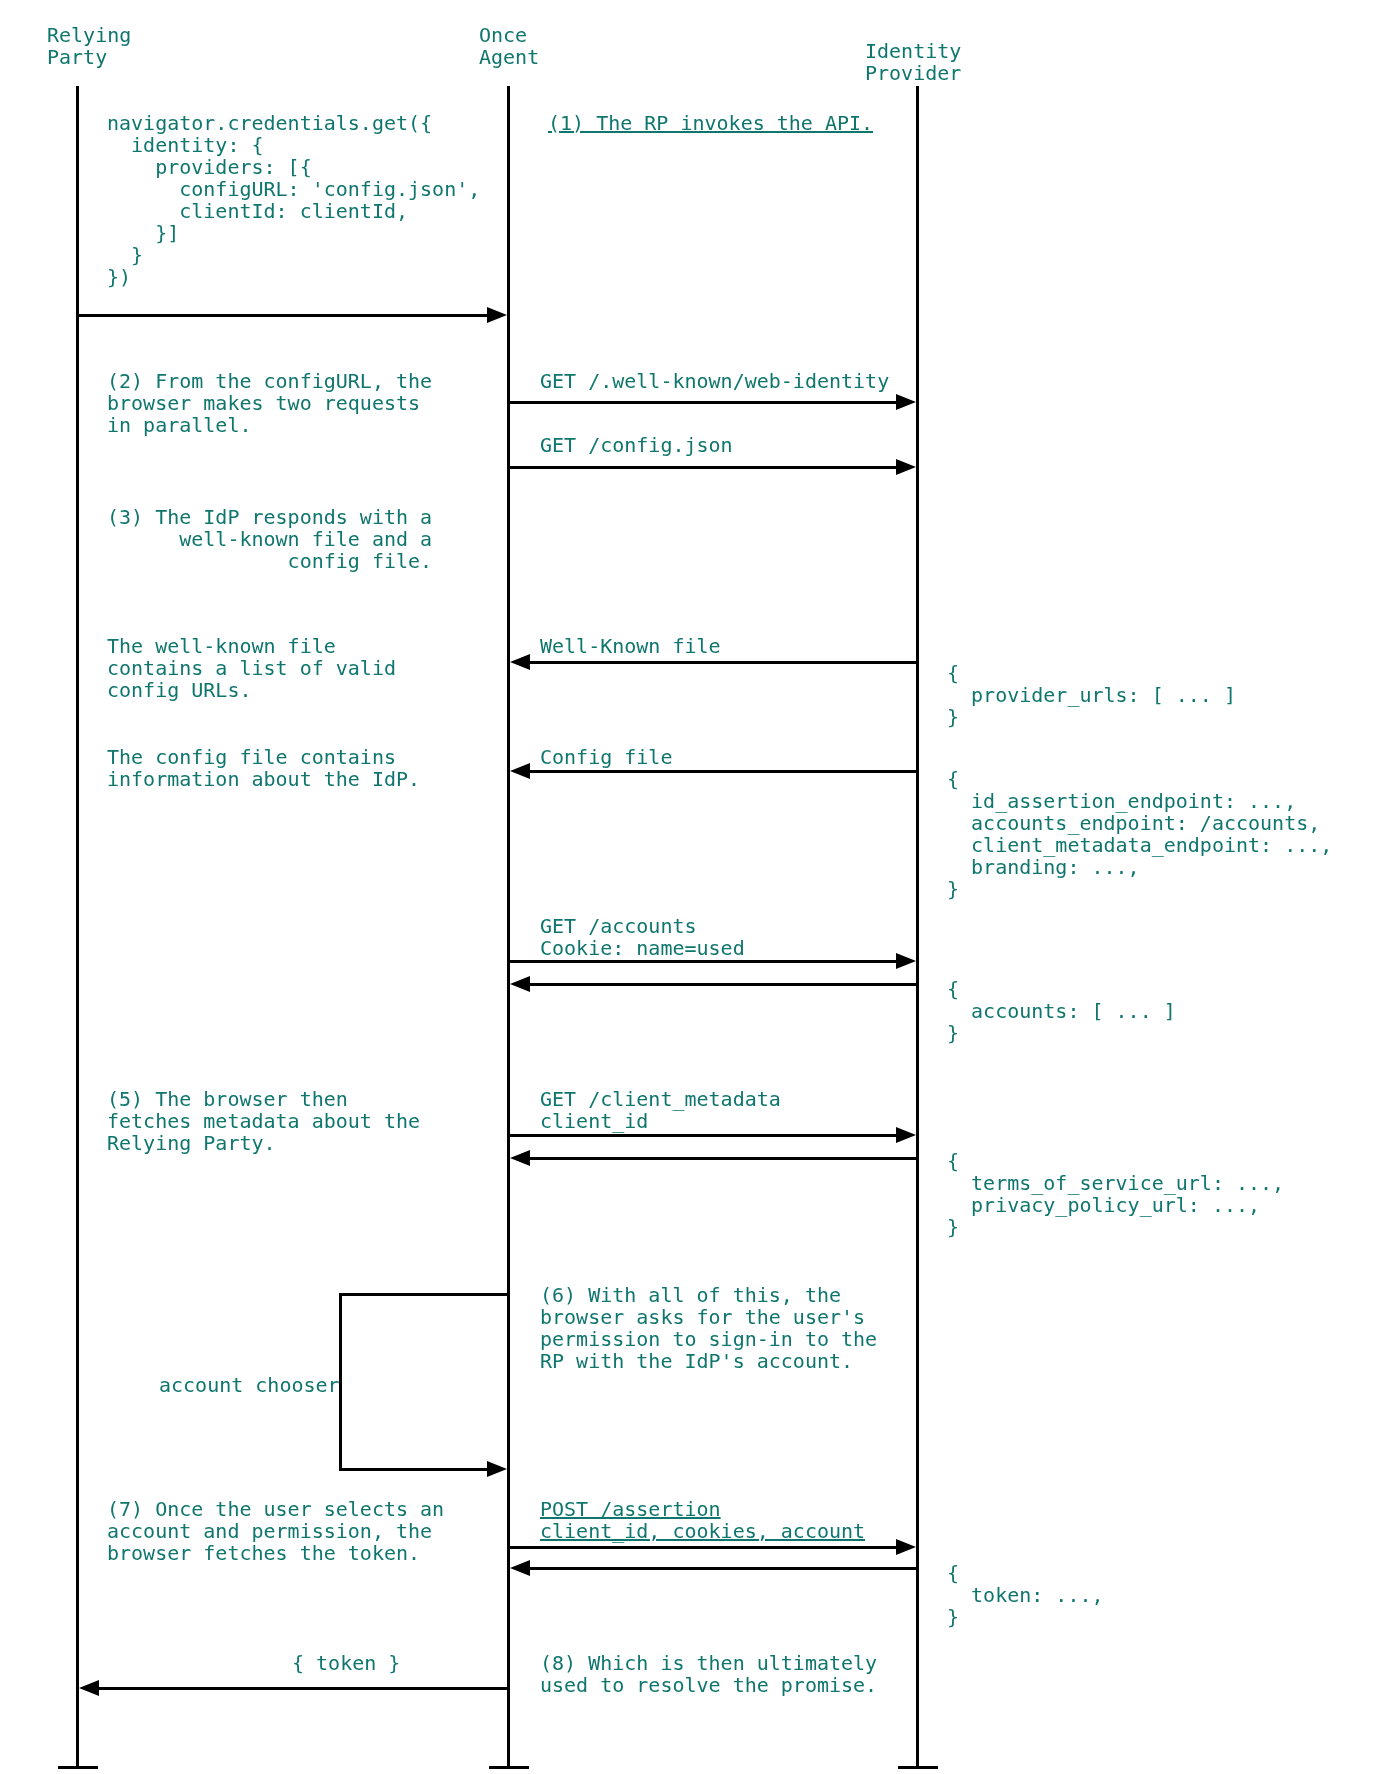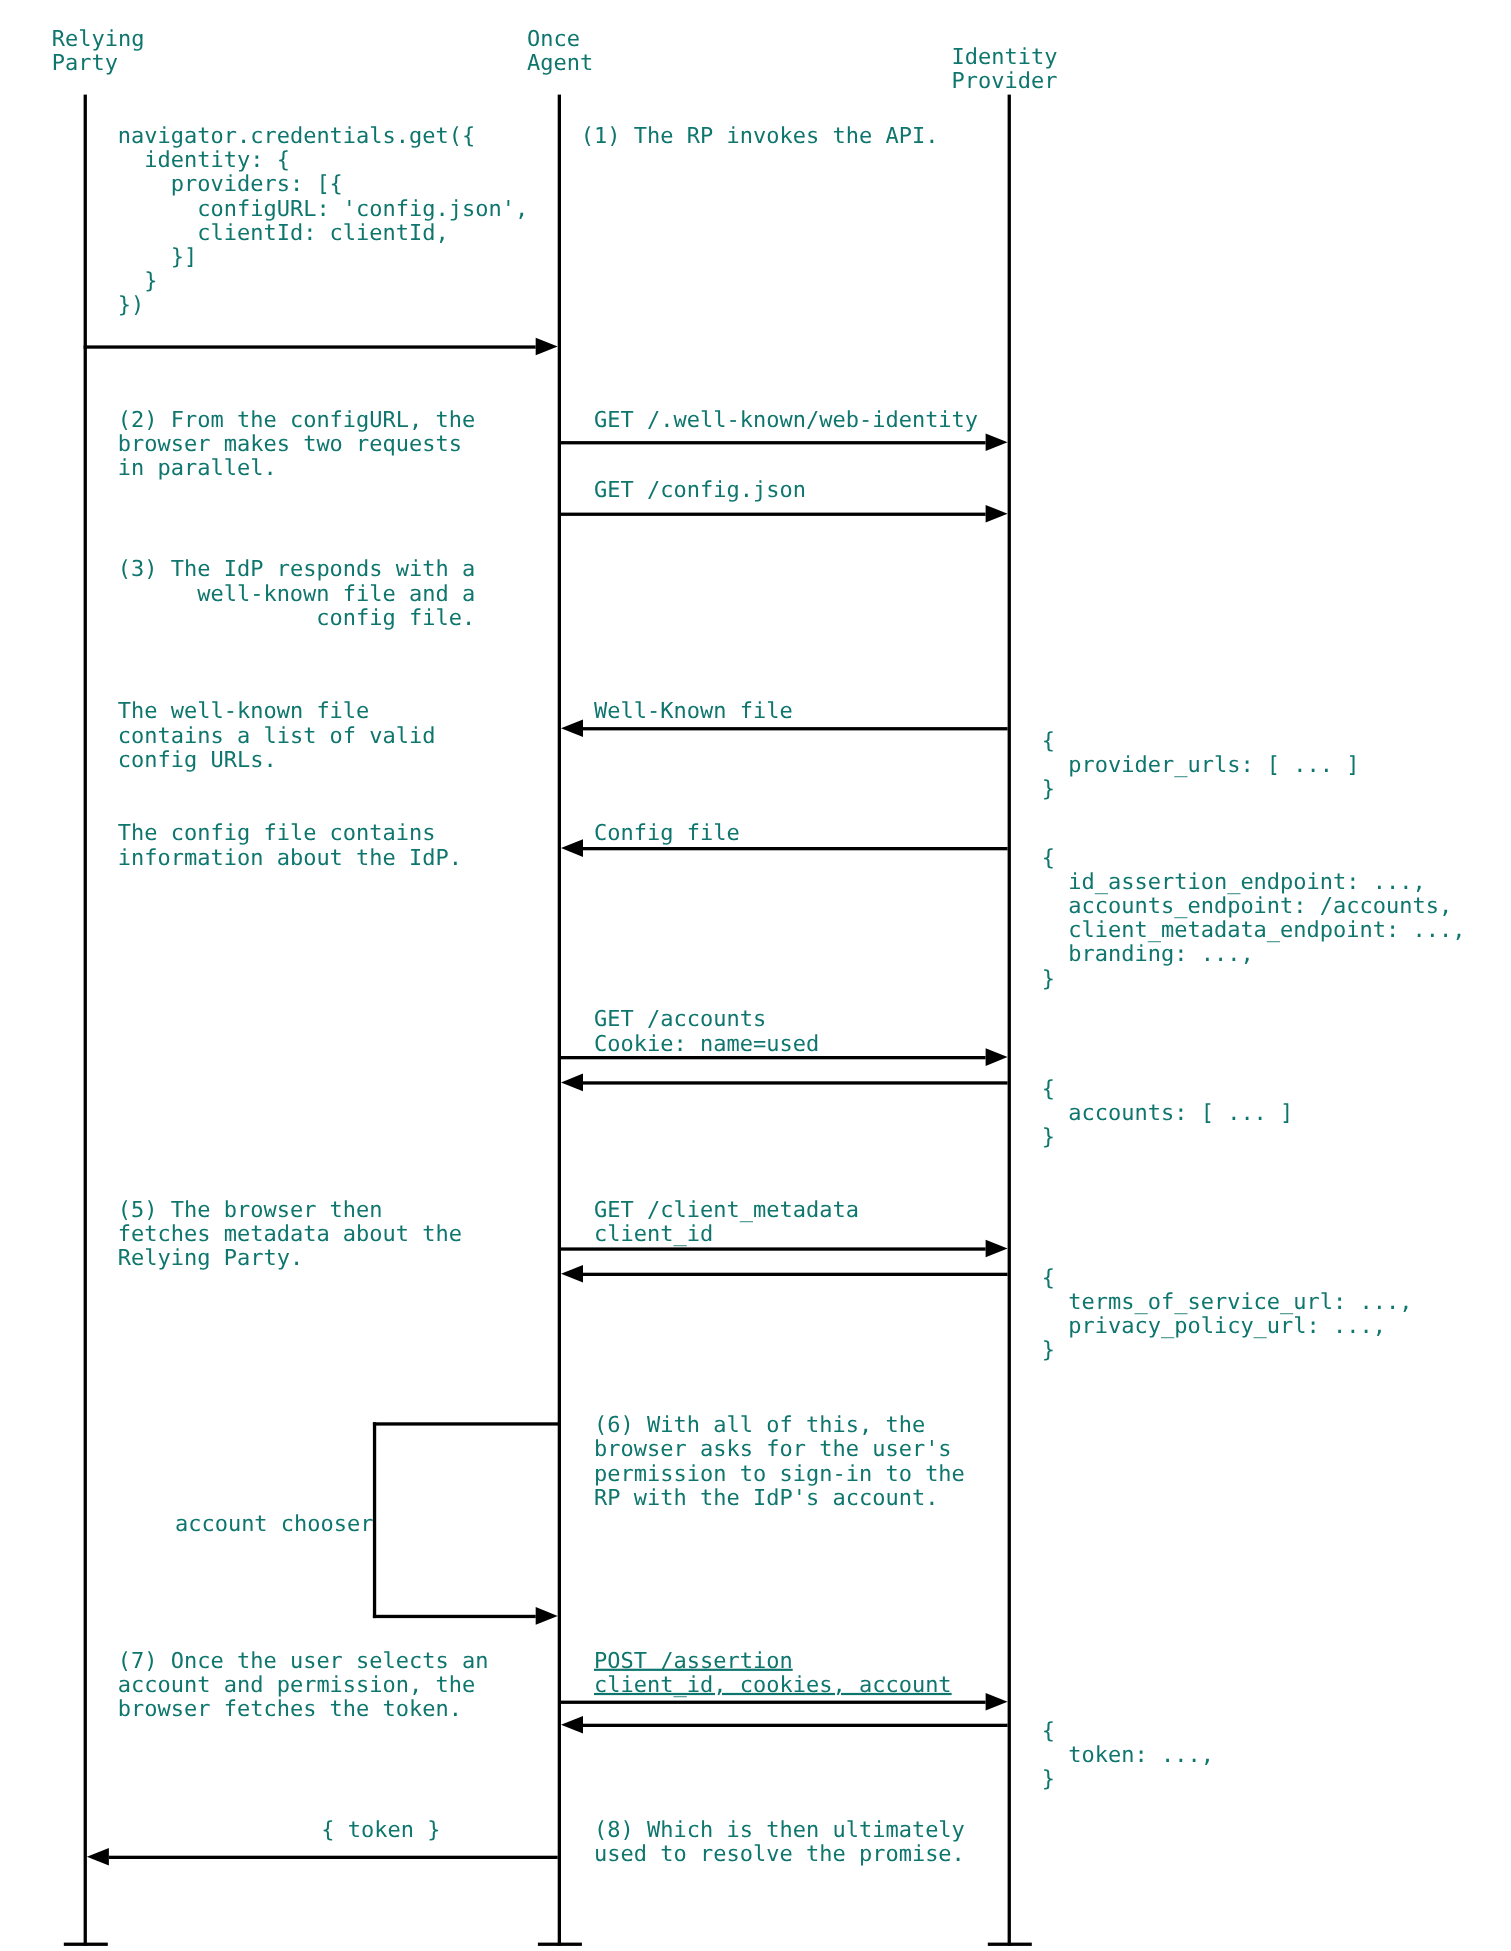--- a/index.html
+++ b/index.html
@@ -37,21 +37,21 @@
   <div class="hline" style="left:898px;top:1766px;width:40px;"></div>
 
   <pre class="t" style="left:107px;top:112px;">navigator.credentials.get({
   identity: {
     providers: [{
       configURL: 'config.json',
       clientId: clientId,
     }]
   }
 })</pre>
-  <pre class="t" style="left:528px;top:112px;">(1) The RP invokes the API.</pre>
+  <pre class="t" style="left:548px;top:112px;text-decoration:underline;">(1) The RP invokes the API.</pre>
   <div class="hline" style="left:76px;top:314px;width:411px;"></div>
   <div class="head-r" style="left:487px;top:307px;"></div>
 
   <pre class="t" style="left:107px;top:370px;">(2) From the configURL, the
 browser makes two requests
 in parallel.</pre>
   <pre class="t" style="left:540px;top:370px;">GET /.well-known/web-identity</pre>
   <div class="hline" style="left:510px;top:401px;width:386px;"></div>
   <div class="head-r" style="left:896px;top:394px;"></div>
 

